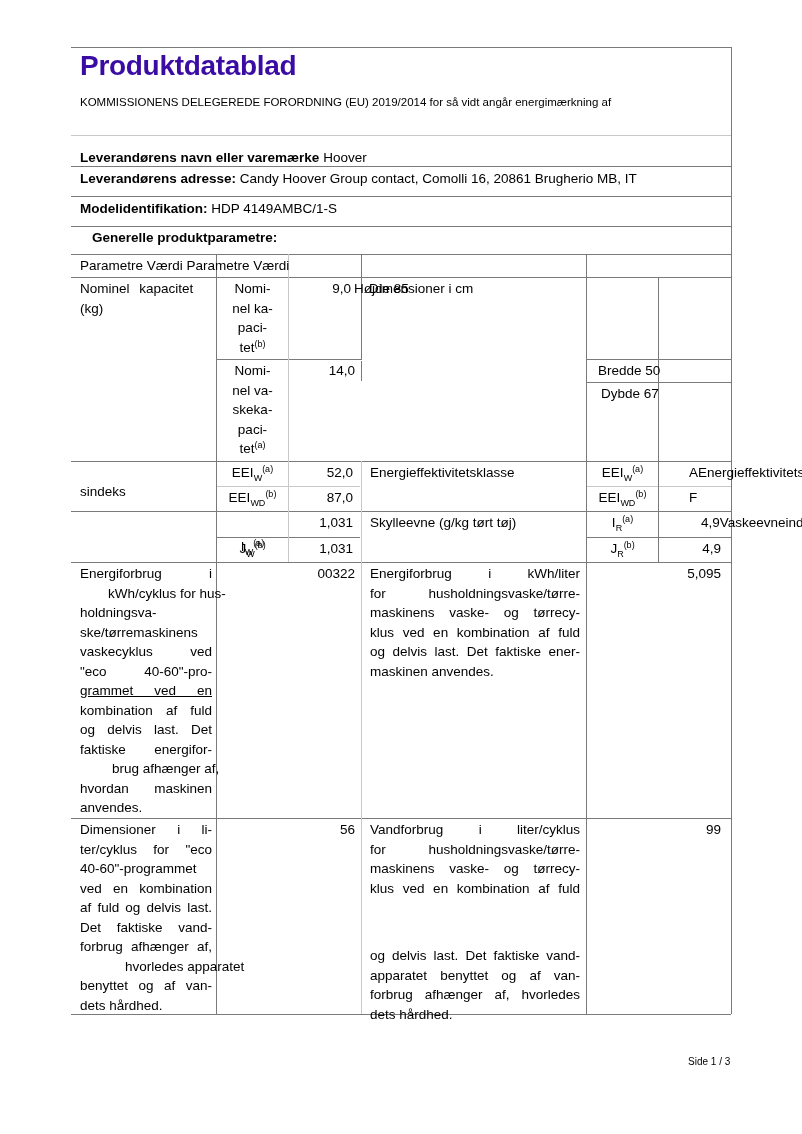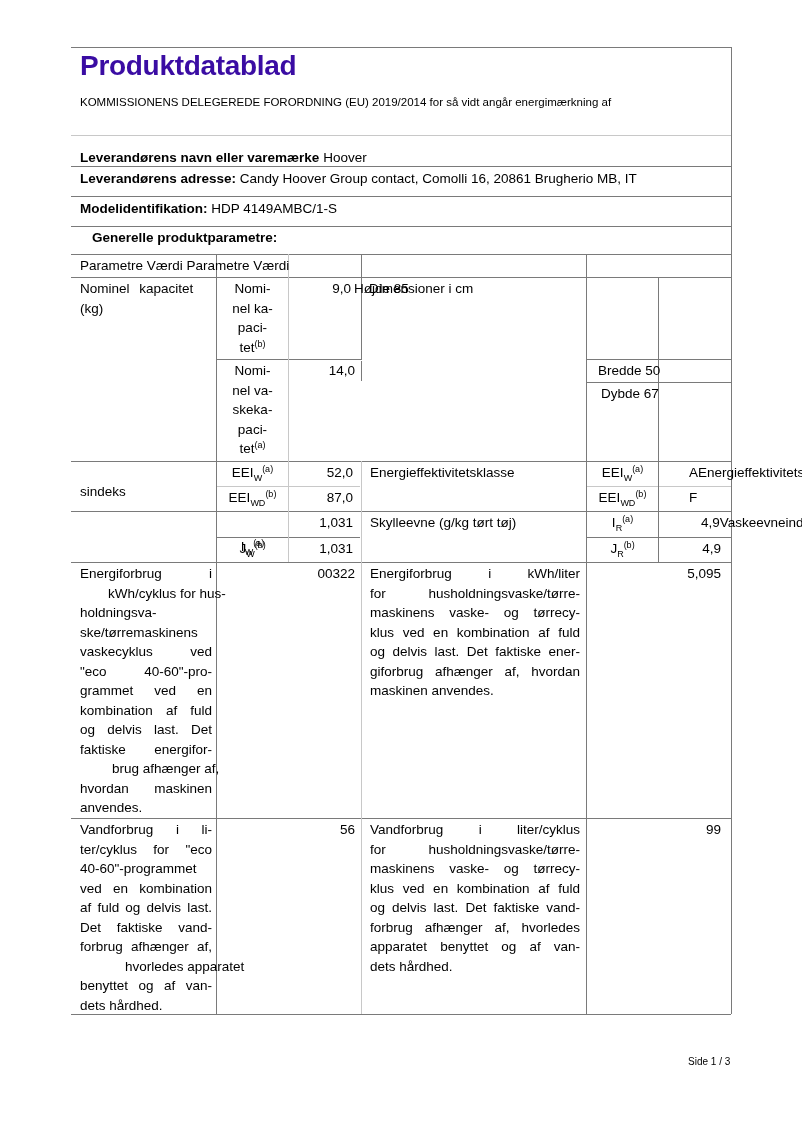--- a/index.html
+++ b/index.html
@@ -114,58 +114,57 @@
 <div class="abs t center" style="left:587px; top:539px; width:71px;"><span>J</span><sub>R</sub><sup>(b)</sup></div>
 <div class="abs t right" style="left:659px; top:539px; width:62px;">4,9</div>
 
 <div class="abs t" style="left:80px; top:564px; width:132px;" id="energy-left">
     <div style="text-align: justify; text-align-last: justify;">Energiforbrug i</div>
     <div style="text-align: justify; text-align-last: justify; padding-left: 28px;">kWh/cyklus for hus-</div>
     <div style="text-align: justify; text-align-last: justify;">holdningsva-</div>
     <div style="text-align: justify; text-align-last: justify;">ske/tørremaskinens</div>
     <div style="text-align: justify; text-align-last: justify;">vaskecyklus ved</div>
     <div style="text-align: justify; text-align-last: justify;">"eco 40-60"-pro-</div>
-    <div style="text-align: justify; text-align-last: justify;">grammet ved en</div>
+    <div style="text-align: justify; text-align-last: justify; text-decoration: underline;">grammet ved en</div>
     <div style="text-align: justify; text-align-last: justify;">kombination af fuld</div>
     <div style="text-align: justify; text-align-last: justify;">og delvis last. Det</div>
     <div style="text-align: justify; text-align-last: justify;">faktiske energifor-</div>
     <div style="text-align: justify; text-align-last: justify; padding-left: 32px;">brug afhænger af,</div>
     <div style="text-align: justify; text-align-last: justify;">hvordan maskinen</div>
     <div>anvendes.</div>
   </div>
 <div class="abs t right" style="left:289px; top:564px; width:66px;">00322</div>
 <div class="abs t" style="left:370px; top:564px; width:210px;" id="energy-right">
     <div style="text-align: justify; text-align-last: justify;">Energiforbrug i kWh/liter</div>
     <div style="text-align: justify; text-align-last: justify;">for husholdningsvaske/tørre-</div>
     <div style="text-align: justify; text-align-last: justify;">maskinens vaske- og tørrecy-</div>
     <div style="text-align: justify; text-align-last: justify;">klus ved en kombination af fuld</div>
     <div style="text-align: justify; text-align-last: justify;">og delvis last. Det faktiske ener-</div>
-    <div style="text-align: justify; text-align-last: justify;">giforbrug afhænger af, hvordan</div>
     <div>maskinen anvendes.</div>
   </div>
 <div class="abs t right" style="left:659px; top:564px; width:62px;">5,095</div>
 
 <div class="abs t" style="left:80px; top:820px; width:132px;" id="water-left">
-    <div style="text-align: justify; text-align-last: justify;">Vandforbrug i li-</div>
+    <div style="text-align: justify; text-align-last: justify;">Dimensioner i li-</div>
     <div style="text-align: justify; text-align-last: justify;">ter/cyklus for "eco</div>
     <div style="text-align: justify; text-align-last: justify;">40-60"-programmet</div>
     <div style="text-align: justify; text-align-last: justify;">ved en kombination</div>
     <div style="text-align: justify; text-align-last: justify;">af fuld og delvis last.</div>
     <div style="text-align: justify; text-align-last: justify;">Det faktiske vand-</div>
     <div style="text-align: justify; text-align-last: justify;">forbrug afhænger af,</div>
     <div style="text-align: justify; text-align-last: justify; margin-left: 45px;">hvorledes apparatet</div>
     <div style="text-align: justify; text-align-last: justify;">benyttet og af van-</div>
     <div>dets hårdhed.</div>
   </div>
 <div class="abs t right" style="left:289px; top:820px; width:66px;">56</div>
 <div class="abs t" style="left:370px; top:820px; width:210px;" id="water-right">
     <div style="text-align: justify; text-align-last: justify;">Vandforbrug i liter/cyklus</div>
     <div style="text-align: justify; text-align-last: justify;">for husholdningsvaske/tørre-</div>
     <div style="text-align: justify; text-align-last: justify;">maskinens vaske- og tørrecy-</div>
     <div style="text-align: justify; text-align-last: justify;">klus ved en kombination af fuld</div>
-    <div style="text-align: justify; text-align-last: justify;">og delvis last. Det faktiske vand-</div>
+    <div style="text-align: justify; text-align-last: justify; margin-top: 48px;">og delvis last. Det faktiske vand-</div>
+    <div style="text-align: justify; text-align-last: justify;">apparatet benyttet og af van-</div>
     <div style="text-align: justify; text-align-last: justify;">forbrug afhænger af, hvorledes</div>
-    <div style="text-align: justify; text-align-last: justify;">apparatet benyttet og af van-</div>
     <div>dets hårdhed.</div>
   </div>
 <div class="abs t right" style="left:659px; top:820px; width:62px;">99</div>
 
 <div class="abs footer" style="left:688px; top:1056px;">Side 1 / 3</div>
 
 </body></html>

